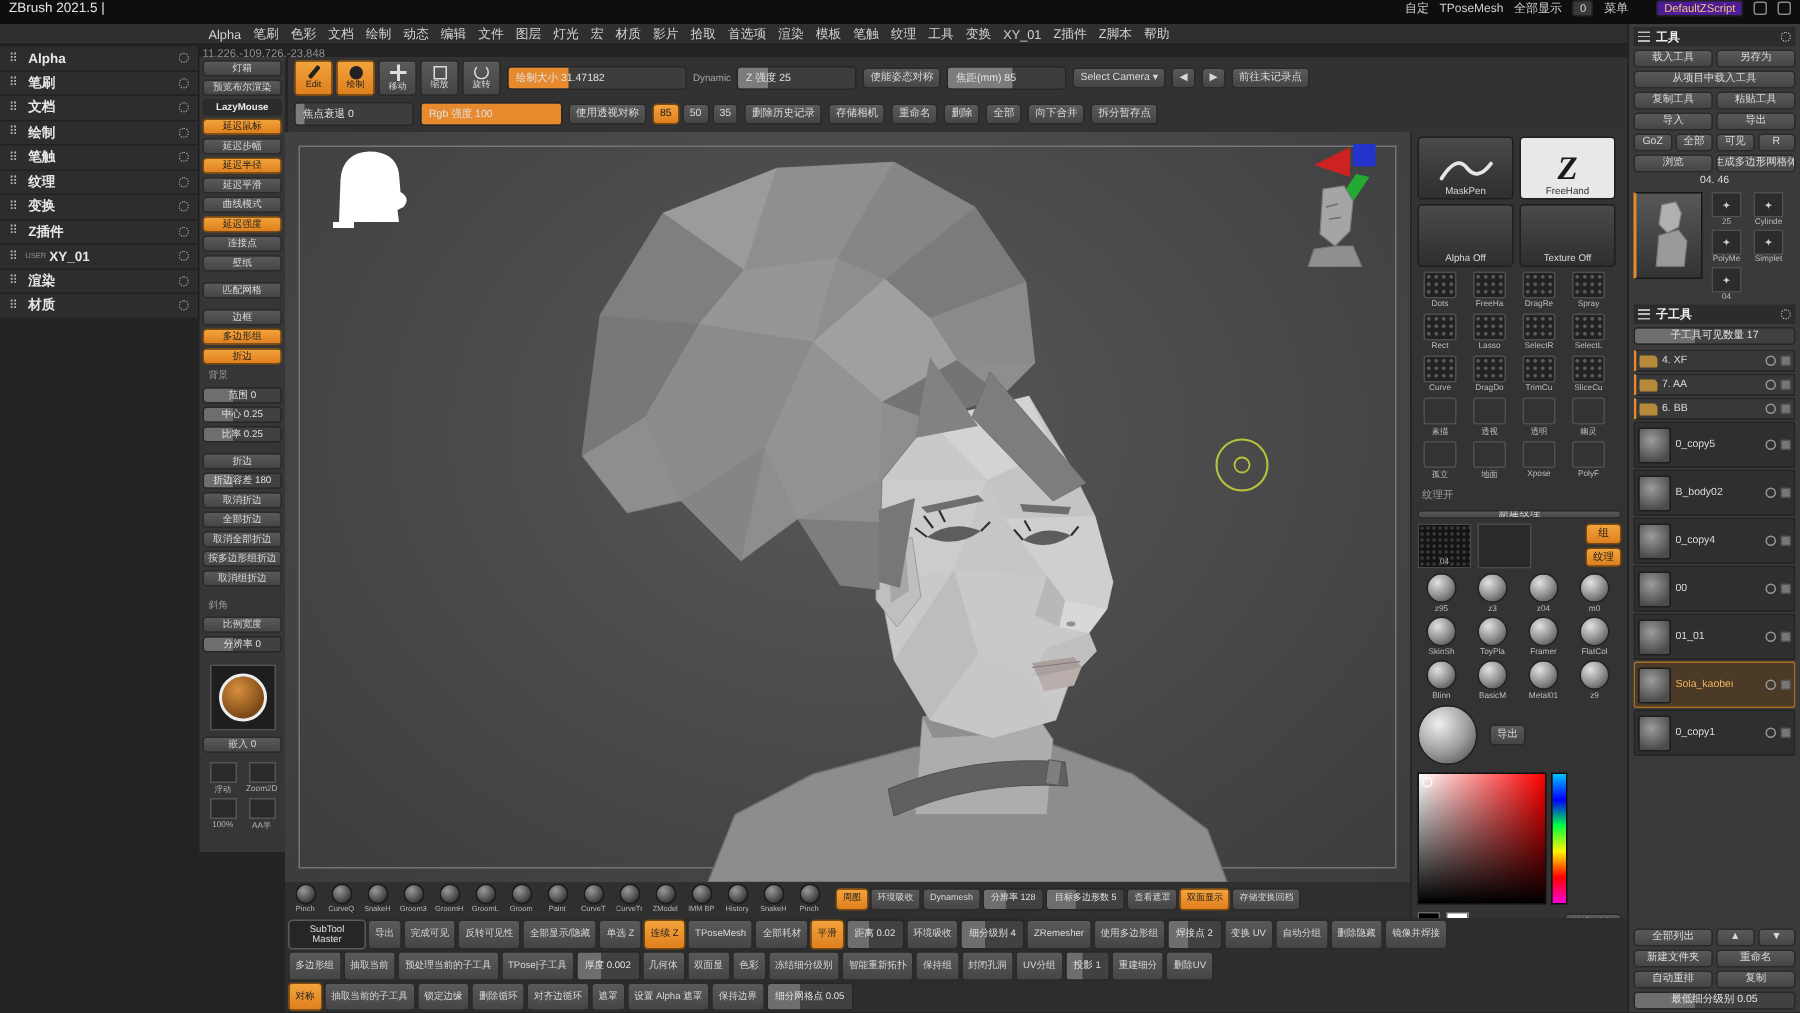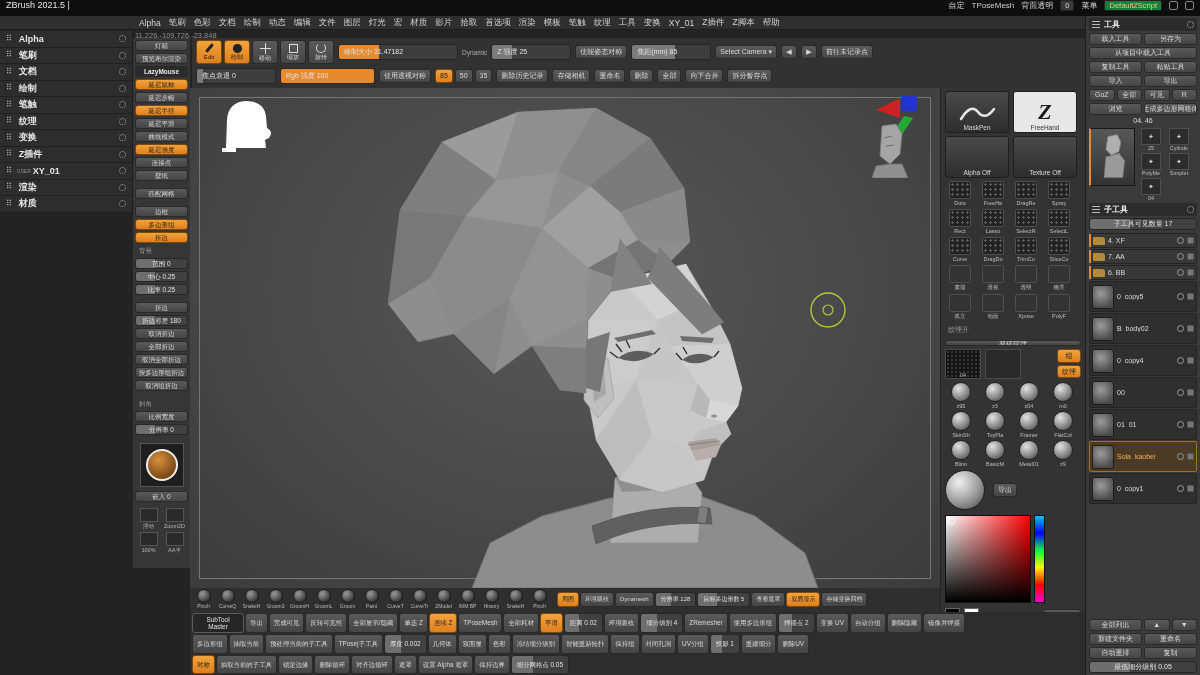--- a/index.html
+++ b/index.html
@@ -12,21 +12,21 @@
 .btn.slider{background:linear-gradient(90deg,#6e6e6e 0 38%,#414141 38%);}
 .slider{position:relative;background:#3d3d3d;border:1px solid #272727;border-radius:3px;color:#e2e2e2;font-size:7px;padding:2px 5px;overflow:hidden;white-space:nowrap;display:inline-flex;align-items:center;}
 .slider .fill{position:absolute;left:0;top:0;bottom:0;background:#7c7c7c;}
 .slider.orange .fill{background:#e78a2e;}
 .slider span{position:relative;z-index:1;}
 .sec-label{font-size:7px;color:#9a9a9a;padding:2px 3px;}
 
 .titlebar{position:absolute;left:0;top:0;width:1200px;height:16px;background:#0e0e0e;display:flex;align-items:flex-start;padding:0 6px;font-size:9px;color:#e4e4e4;}
 .tb-right{margin-left:auto;display:flex;align-items:center;gap:7px;font-size:8px;color:#cfcfcf;}
 .chip{background:#3a3a3a;border:1px solid #222;border-radius:2px;padding:0 4px;font-size:7.5px;}
-.chip.orange{background:#15803d;color:#f4c37a;}
+.chip.orange{background:#4c1d95;color:#f4c37a;margin-left:12px;}
 .win-ic{width:9px;height:9px;border:1px solid #888;border-radius:2px;display:inline-block;}
 
 .menubar{position:absolute;left:0;top:16px;width:1200px;height:14px;background:#2f2f2f;border-bottom:1px solid #1d1d1d;display:flex;align-items:center;padding-left:135px;}
 .menu-item{font-size:8.5px;color:#d2d2d2;padding:0 4px;white-space:nowrap;}
 .coordsbar{position:absolute;left:135px;top:31px;font-size:7.5px;color:#8f8f8f;}
 
 .topbar{position:absolute;left:192px;top:38px;width:893px;height:50px;background:#323232;display:flex;flex-direction:column;gap:2px;padding:2px 4px;}
 .tb-row{display:flex;align-items:center;gap:4px;height:24px;}
 .modes{display:flex;gap:2px;}
 .mode-btn{flex-direction:column;width:26px;height:24px;padding:1px;gap:1px;}
@@ -145,21 +145,21 @@
 .t-row .btn{font-size:6.4px;}
 </style>
 </head>
 <body>
 
 <div class="titlebar">
   <span>ZBrush 2021.5 |</span>
   <div class="tb-right">
     <span>自定</span>
     <span>TPoseMesh</span>
-    <span>背面透明</span>
+    <span>全部显示</span>
     <span class="chip">0</span>
     <span>菜单</span>
     <span class="chip orange">DefaultZScript</span>
     <span class="win-ic"></span>
     <span class="win-ic"></span>
   </div>
 </div>
 
 <div class="menubar">
 

